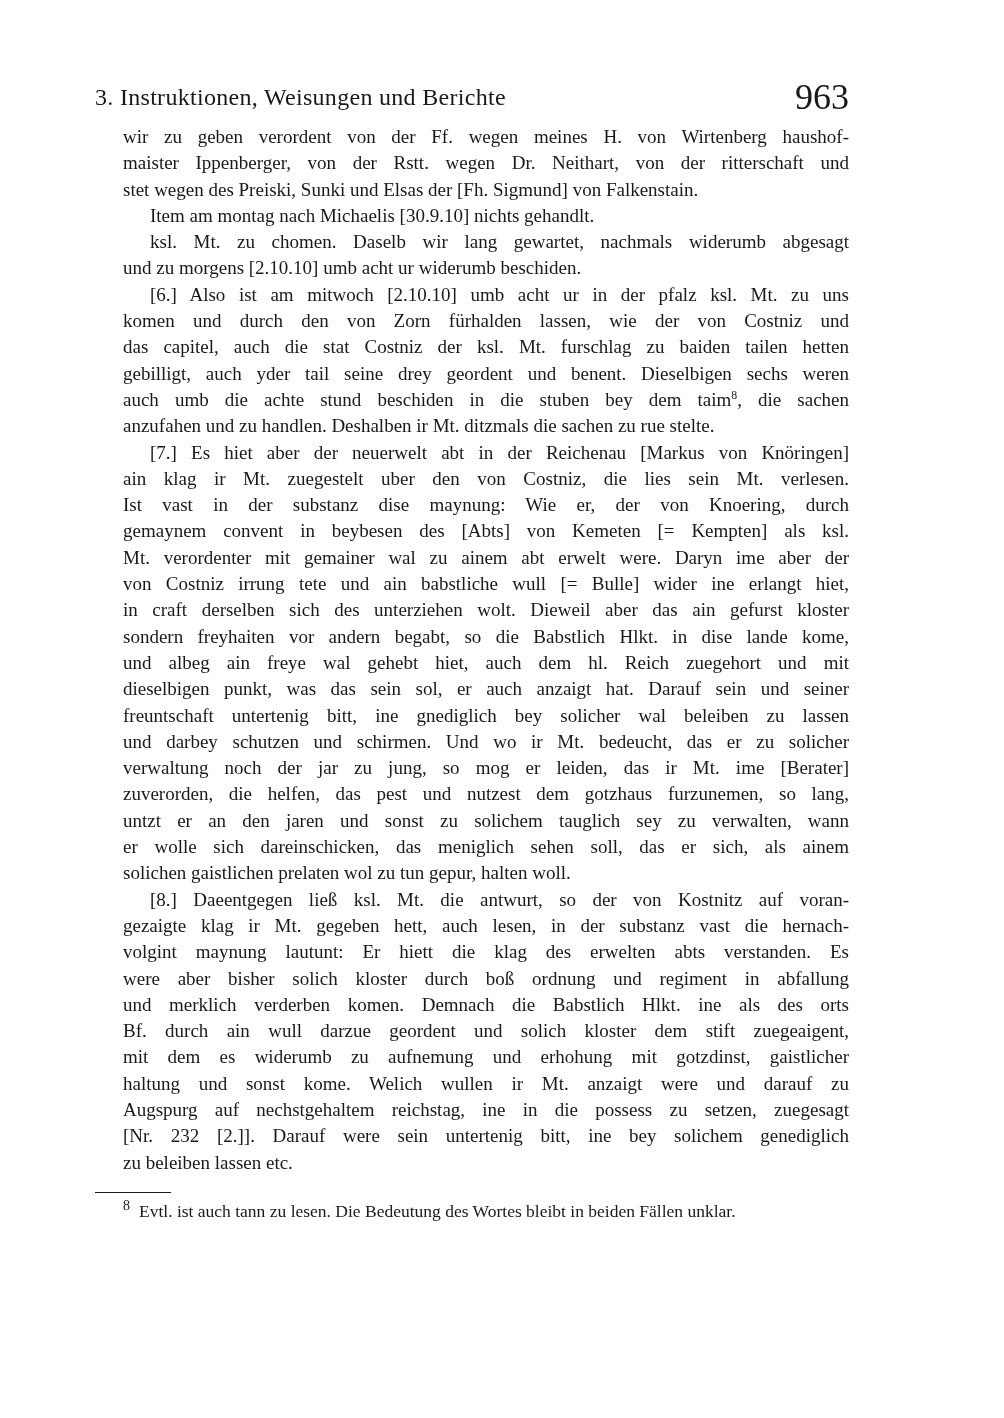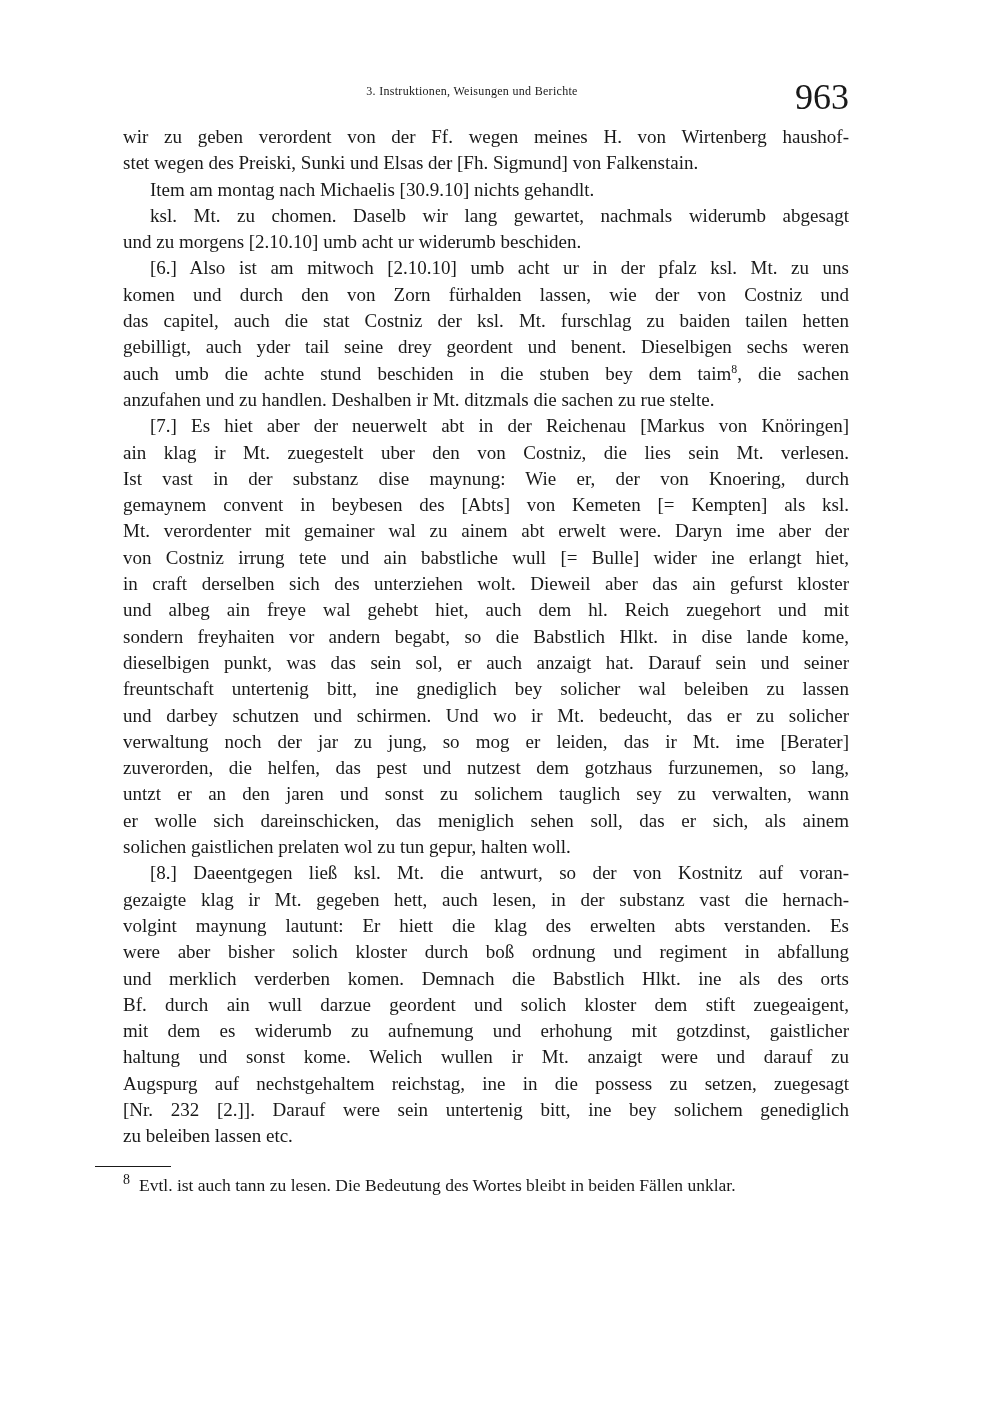--- a/index.html
+++ b/index.html
@@ -22,22 +22,22 @@
     top: 80px;
     width: 754px;
   }
   .running-header {
     position: relative;
     height: 32px;
     margin-bottom: 12px;
   }
   .header-title {
     display: block;
-    text-align: center;
-    font-size: 12px;
+    text-align: left;
+    font-size: 24px;
     letter-spacing: 0.3px;
     padding-top: 4px;
   }
   .page-number {
     position: absolute;
     right: 0;
     top: -4px;
     font-size: 36px;
   }
   .body-text {
@@ -91,20 +91,21 @@
   <div class="content">
 
     <div class="running-header">
       <span class="header-title">3. Instruktionen, Weisungen und Berichte</span>
       <span class="page-number">963</span>
     </div>
 
     <div class="body-text" id="body-text">
         <div class="paragraph">
           <div class="line"><span class="">wir zu geben verordent von der Ff. wegen meines H. von Wirtenberg haushof-</span></div>
+          <div class="line"><span class="">maister Ippenberger, von der Rstt. wegen Dr. Neithart, von der ritterschaft und</span></div>
           <div class="line last"><span class="">stet wegen des Preiski, Sunki und Elsas der </span><span class="it ">[Fh. Sigmund]</span><span class=""> von Falkenstain.</span></div>
         </div>
         <div class="paragraph indent">
           <div class="line last"><span class="">Item am montag nach Michaelis </span><span class="it ">[30.9.10]</span><span class=""> nichts gehandlt.</span></div>
         </div>
         <div class="paragraph indent">
           <div class="line"><span class="">ksl. Mt. zu chomen. Daselb wir lang gewartet, nachmals widerumb abgesagt</span></div>
           <div class="line last"><span class="">und zu morgens </span><span class="it ">[2.10.10]</span><span class=""> umb acht ur widerumb beschiden.</span></div>
         </div>
         <div class="paragraph indent">
@@ -116,22 +117,22 @@
           <div class="line last"><span class="">anzufahen und zu handlen. Deshalben ir Mt. ditzmals die sachen zu rue stelte.</span></div>
         </div>
         <div class="paragraph indent">
           <div class="line"><span class="it ">[7.]</span><span class=""> Es hiet aber der neuerwelt abt in der Reichenau </span><span class="it ">[Markus von Knöringen]</span></div>
           <div class="line"><span class="">ain klag ir Mt. zuegestelt uber den von Costniz, die lies sein Mt. verlesen.</span></div>
           <div class="line"><span class="">Ist vast in der substanz dise maynung: Wie er, der von Knoering, durch</span></div>
           <div class="line"><span class="">gemaynem convent in beybesen des </span><span class="it ">[Abts]</span><span class=""> von Kemeten </span><span class="it ">[= Kempten]</span><span class=""> als ksl.</span></div>
           <div class="line"><span class="">Mt. verordenter mit gemainer wal zu ainem abt erwelt were. Daryn ime aber der</span></div>
           <div class="line"><span class="">von Costniz irrung tete und ain babstliche wull </span><span class="it ">[= Bulle]</span><span class=""> wider ine erlangt hiet,</span></div>
           <div class="line"><span class="">in craft derselben sich des unterziehen wolt. Dieweil aber das ain gefurst kloster</span></div>
+          <div class="line"><span class="">sondern freyhaiten vor andern begabt, so die Babstlich Hlkt. in dise lande kome,</span></div>
           <div class="line"><span class="">und albeg ain freye wal gehebt hiet, auch dem hl. Reich zuegehort und mit</span></div>
-          <div class="line"><span class="">sondern freyhaiten vor andern begabt, so die Babstlich Hlkt. in dise lande kome,</span></div>
           <div class="line"><span class="">dieselbigen punkt, was das sein sol, er auch anzaigt hat. Darauf sein und seiner</span></div>
           <div class="line"><span class="">freuntschaft untertenig bitt, ine gnediglich bey solicher wal beleiben zu lassen</span></div>
           <div class="line"><span class="">und darbey schutzen und schirmen. Und wo ir Mt. bedeucht, das er zu solicher</span></div>
           <div class="line"><span class="">verwaltung noch der jar zu jung, so mog er leiden, das ir Mt. ime </span><span class="it ">[Berater]</span></div>
           <div class="line"><span class="">zuverorden, die helfen, das pest und nutzest dem gotzhaus furzunemen, so lang,</span></div>
           <div class="line"><span class="">untzt er an den jaren und sonst zu solichem tauglich sey zu verwalten, wann</span></div>
           <div class="line"><span class="">er wolle sich dareinschicken, das meniglich sehen soll, das er sich, als ainem</span></div>
           <div class="line last"><span class="">solichen gaistlichen prelaten wol zu tun gepur, halten woll.</span></div>
         </div>
         <div class="paragraph indent">

